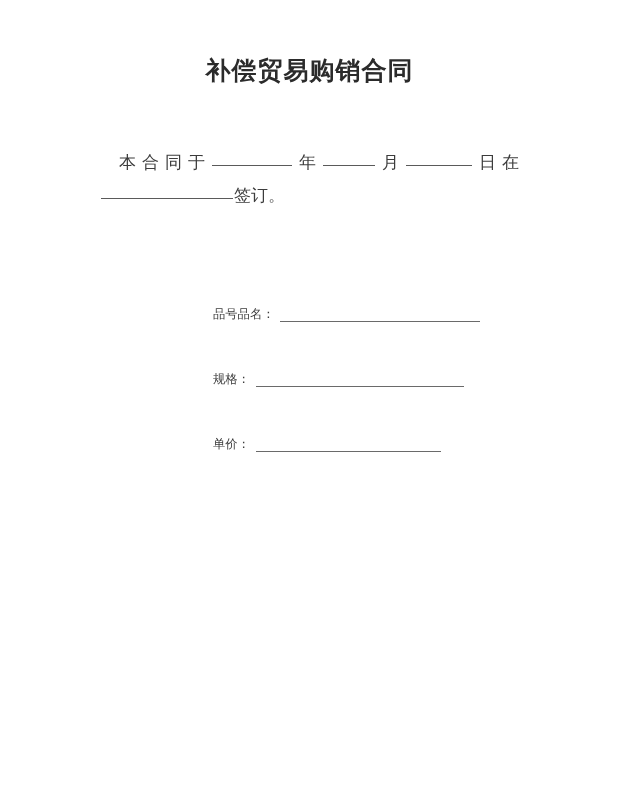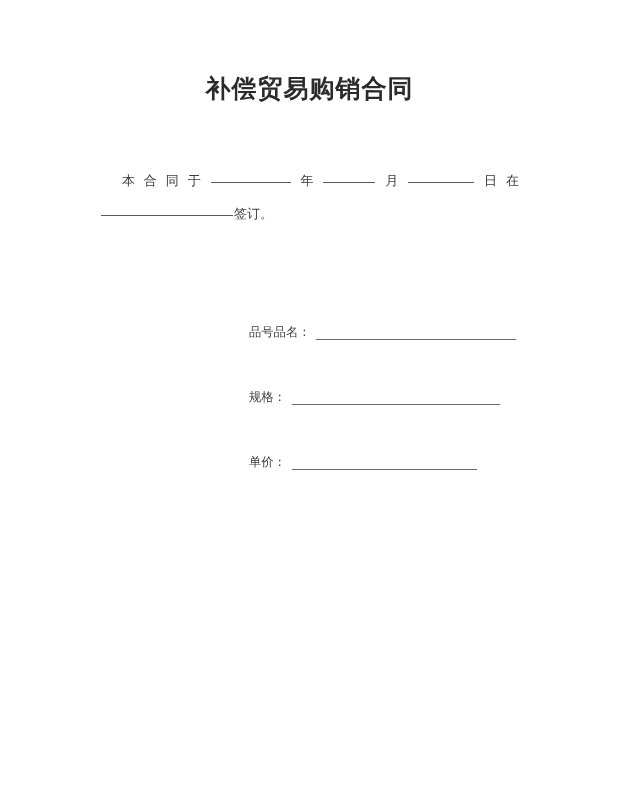--- a/index.html
+++ b/index.html
@@ -23,32 +23,32 @@
     box-sizing: border-box;
   }
 
   .doc-title {
     text-align: center;
     font-size: 25px;
     font-weight: bold;
     color: #2b2b2b;
     letter-spacing: 1px;
     margin: 0;
-    padding-top: 72px;
+    padding-top: 54px;
     line-height: 34px;
   }
 
   .body-block {
     margin-top: 58px;
     padding-left: 100px;
     padding-right: 100px;
   }
 
   .para {
-    font-size: 13px;
+    font-size: 17px;
     line-height: 33px;
     color: #3c3c3c;
     text-align: justify;
     text-justify: inter-character;
     margin: 0 0 24px 0;
     word-break: break-all;
   }
   .para .lead {
     display: inline-block;
     width: 13px;
@@ -73,21 +73,20 @@
 
   
   .fields {
     margin-top: 45px;
     padding-left: 113px;
   }
   .field-row {
     display: flex;
     align-items: flex-end;
     height: 65px;
-    margin-left: 36px;
   }
   .field-label {
     font-size: 12.3px;
     color: #3c3c3c;
     white-space: nowrap;
     line-height: 16px;
   }
   .field-rule {
     border-bottom: 1px solid #6a6a6a;
     height: 14px;

